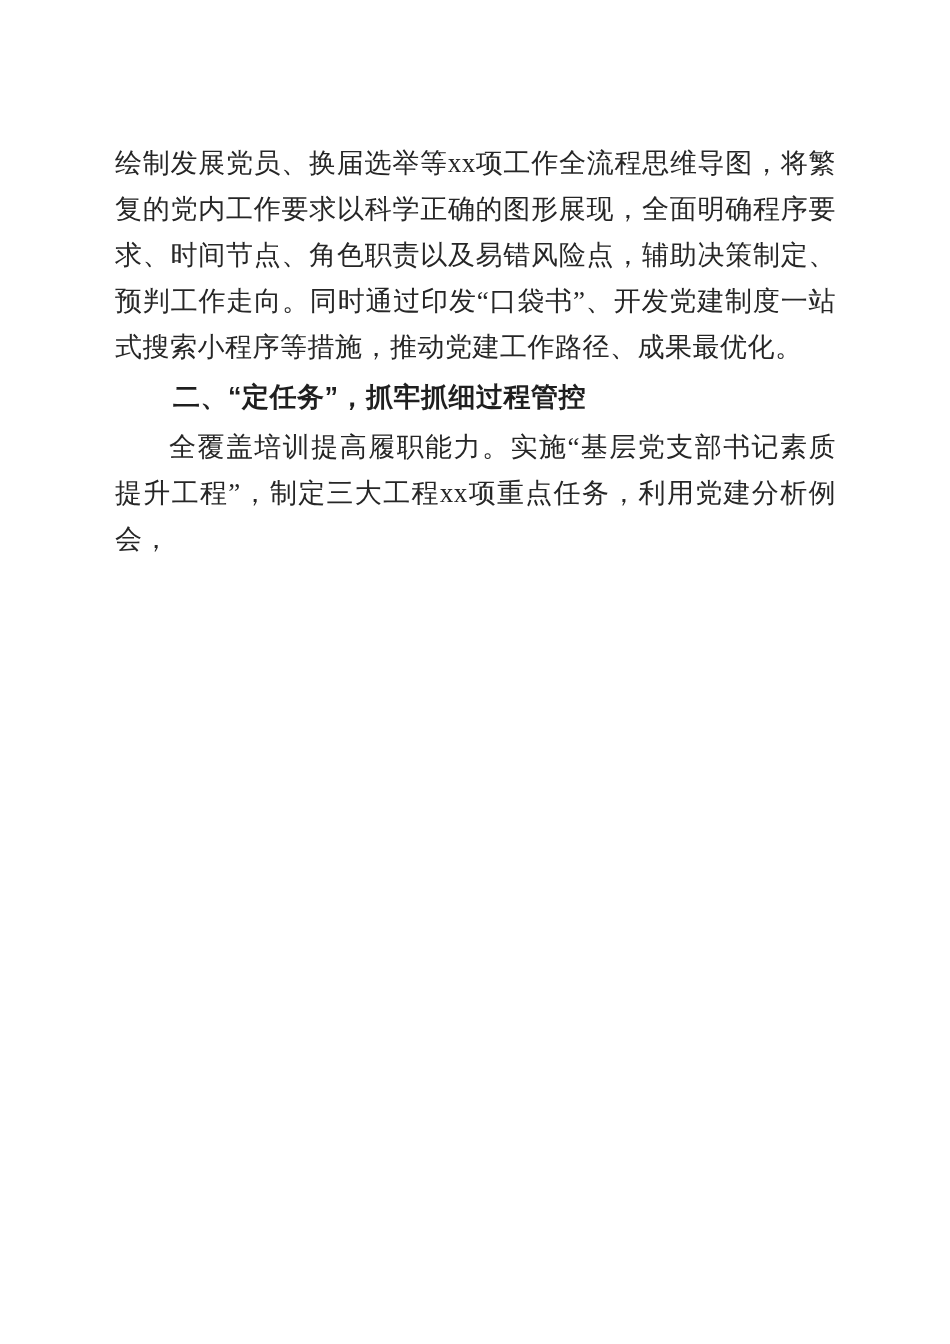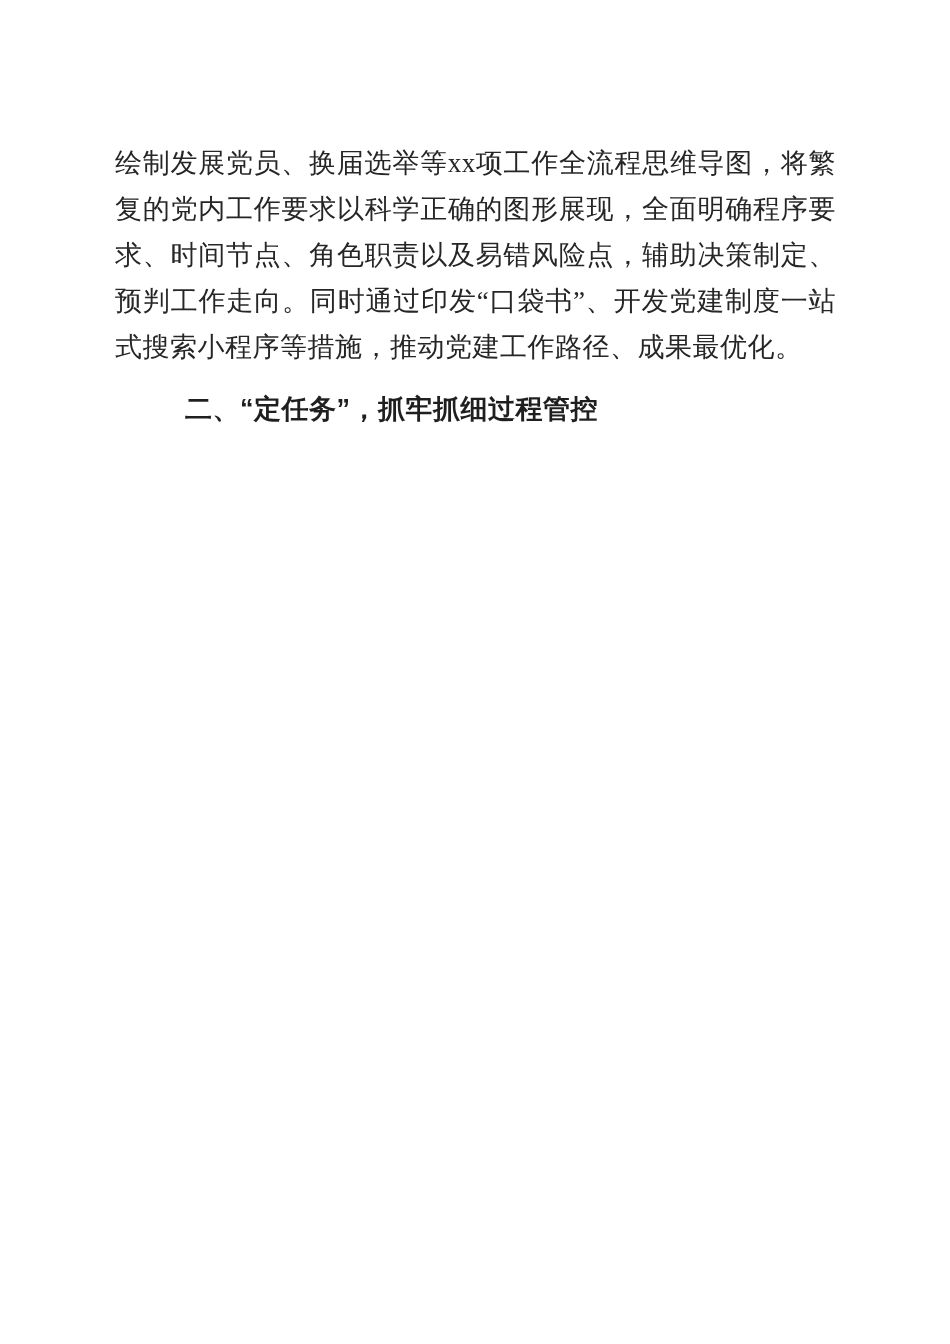--- a/index.html
+++ b/index.html
@@ -27,29 +27,30 @@
     line-height: 46px;
     text-align: justify;
     text-indent: 2em;
     letter-spacing: 0.5px;
     word-break: break-all;
   }
   .para.continuation {
     text-indent: 0;
   }
   .heading {
-    margin: 16px;
+    margin: 4px;
     font-size: 27px;
     line-height: 46px;
     font-weight: 700;
     text-indent: 2em;
     letter-spacing: 0.5px;
     color: #1f1f1f;
     font-family: "Liberation Sans", "DejaVu Sans", sans-serif;
   }
 </style>
 </head>
 <body>
 
 <div class="page">
   <p class="para continuation">绘制发展党员、换届选举等xx项工作全流程思维导图，将繁复的党内工作要求以科学正确的图形展现，全面明确程序要求、时间节点、角色职责以及易错风险点，辅助决策制定、预判工作走向。同时通过印发“口袋书”、开发党建制度一站式搜索小程序等措施，推动党建工作路径、成果最优化。</p>
   <h2 class="heading">二、“定任务”，抓牢抓细过程管控</h2>
+  <p class="para">全覆盖培训提高履职能力。实施“基层党支部书记素质提升工程”，制定三大工程xx项重点任务，利用党建分析例会，</p>
 </div>
 
 </body></html>

